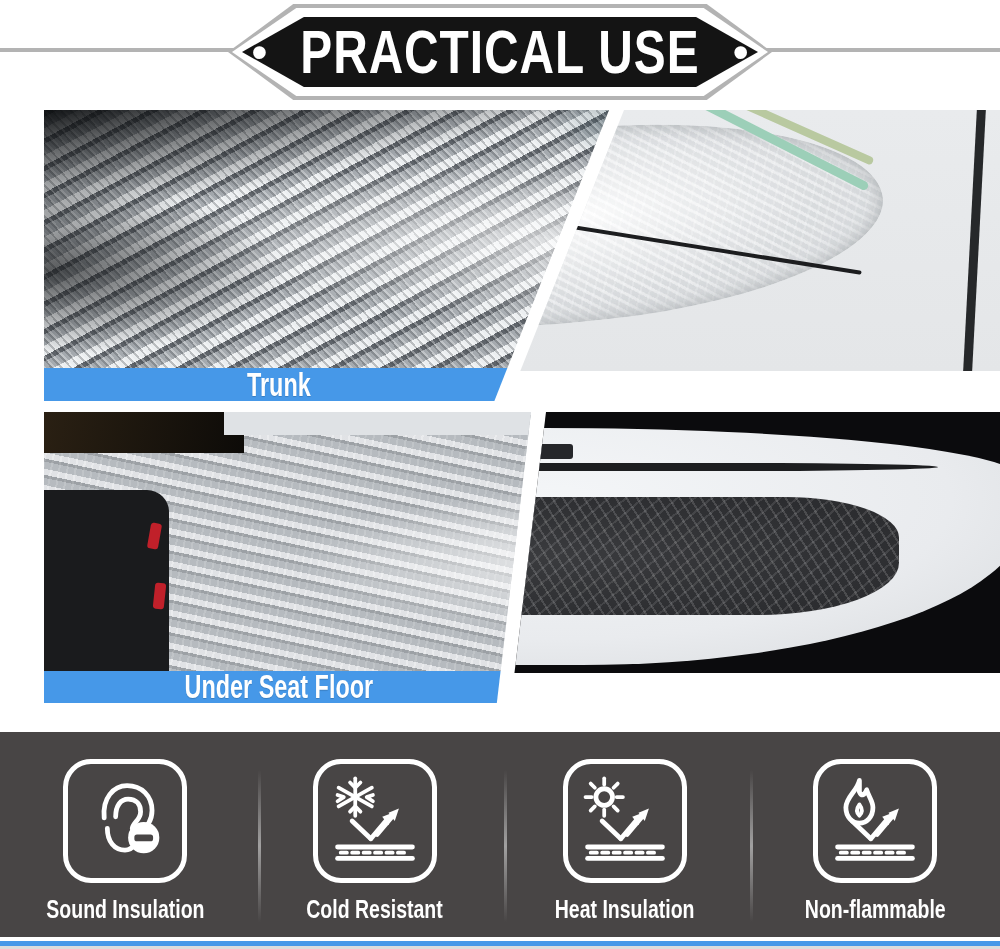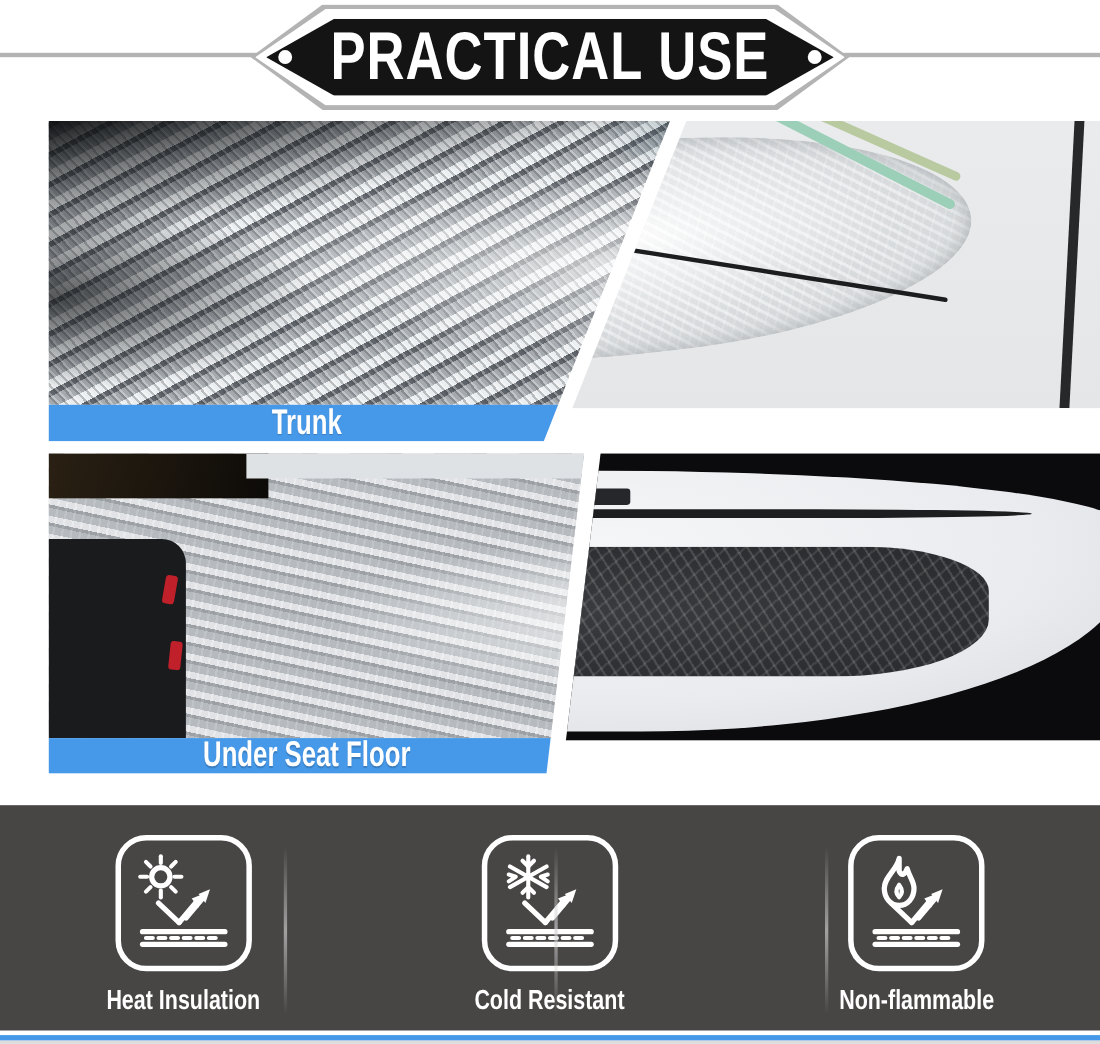--- a/index.html
+++ b/index.html
@@ -187,20 +187,57 @@
           <div class="hood-latch"></div>
           <div class="hood-mat"></div>
         </div>
         <div class="hood-rod"></div>
       </div>
     </div>
   </div>
 
   <div class="footer">
 
+    <div class="feature">
+      <div class="icon-box">
+        <svg viewBox="0 0 100 100">
+          <path class="ic" d="M30 47 C28 28 39 16 52 16 C66 16 76 26 76 40 C76 50 71 55 67 59"></path>
+          <path class="ic" d="M41 46 C41 35 46 29 53 29 C61 29 65 34 65 41 C65 49 58 51 57 57"></path>
+          <path class="ic" d="M33 57 C33 70 40 78 50 78 C54 78 57 76 59 73"></path>
+          <circle cx="68" cy="66" r="15" fill="#ffffff"></circle>
+          <rect x="59" y="63" width="18" height="6.5" rx="2.5" fill="#484545"></rect>
+        </svg>
+      </div>
+      <span class="feature-label">Sound Insulation</span>
+    </div>
+
+    <div class="feature">
+      <div class="icon-box">
+        <svg viewBox="0 0 100 100">
+          <g class="ic-thin">
+            <path d="M31 9 V45"></path>
+              <path d="M15 18 L47 36"></path>
+              <path d="M47 18 L15 36"></path>
+            <path d="M26 13 L31 18 L36 13"></path>
+              <path d="M26 41 L31 36 L36 41"></path>
+            <path d="M14 25 L20 27 L14 31"></path>
+              <path d="M48 25 L42 27 L48 31"></path>
+          </g>
+          <path class="ic" d="M28 50 L46 67"></path>
+          <path class="ic" d="M46 67 L62 48"></path>
+          <polygon points="67,42 57,46 63,54" fill="#ffffff"></polygon>
+          <path class="ic" d="M52 63 L68 44"></path>
+          <polygon points="73,38 63,42 69,50" fill="#ffffff"></polygon>
+          <path class="ic" d="M14 75 H86"></path>
+          <path class="ic-thin" d="M17 80.5 H83" stroke-dasharray="6 5"></path>
+          <path class="ic" d="M14 86 H86"></path>
+        </svg>
+      </div>
+      <span class="feature-label">Cold Resistant</span>
+    </div>
 
     <div class="feature">
       <div class="icon-box">
         <svg viewBox="0 0 100 100">
           <circle class="ic" cx="30" cy="27" r="8"></circle>
           <g class="ic-thin">
             <path d="M30 9 V15"></path>
               <path d="M30 39 V45"></path>
               <path d="M12 27 H18"></path>
               <path d="M42 27 H48"></path>
@@ -218,45 +255,20 @@
           <path class="ic-thin" d="M17 80.5 H83" stroke-dasharray="6 5"></path>
           <path class="ic" d="M14 86 H86"></path>
         </svg>
       </div>
       <span class="feature-label">Heat Insulation</span>
     </div>
 
     <div class="feature">
       <div class="icon-box">
         <svg viewBox="0 0 100 100">
-          <g class="ic-thin">
-            <path d="M31 9 V45"></path>
-              <path d="M15 18 L47 36"></path>
-              <path d="M47 18 L15 36"></path>
-            <path d="M26 13 L31 18 L36 13"></path>
-              <path d="M26 41 L31 36 L36 41"></path>
-            <path d="M14 25 L20 27 L14 31"></path>
-              <path d="M48 25 L42 27 L48 31"></path>
-          </g>
-          <path class="ic" d="M28 50 L46 67"></path>
-          <path class="ic" d="M46 67 L62 48"></path>
-          <polygon points="67,42 57,46 63,54" fill="#ffffff"></polygon>
-          <path class="ic" d="M52 63 L68 44"></path>
-          <polygon points="73,38 63,42 69,50" fill="#ffffff"></polygon>
-          <path class="ic" d="M14 75 H86"></path>
-          <path class="ic-thin" d="M17 80.5 H83" stroke-dasharray="6 5"></path>
-          <path class="ic" d="M14 86 H86"></path>
-        </svg>
-      </div>
-      <span class="feature-label">Cold Resistant</span>
-    </div>
-
-    <div class="feature">
-      <div class="icon-box">
-        <svg viewBox="0 0 100 100">
           <path class="ic" d="M35 11 C33 21 22 27 22 37 C22 46 28 52 35 52 C42 52 48 46 48 37 C48 31 44 27 42 20 C40 25 37 27 35 22 Z"></path>
           <path class="ic-thin" d="M35 45 C32 42 32 38 35 34 C38 38 38 42 35 45 Z"></path>
           <path class="ic" d="M28 50 L46 67"></path>
           <path class="ic" d="M46 67 L62 48"></path>
           <polygon points="67,42 57,46 63,54" fill="#ffffff"></polygon>
           <path class="ic" d="M52 63 L68 44"></path>
           <polygon points="73,38 63,42 69,50" fill="#ffffff"></polygon>
           <path class="ic" d="M14 75 H86"></path>
           <path class="ic-thin" d="M17 80.5 H83" stroke-dasharray="6 5"></path>
           <path class="ic" d="M14 86 H86"></path>

